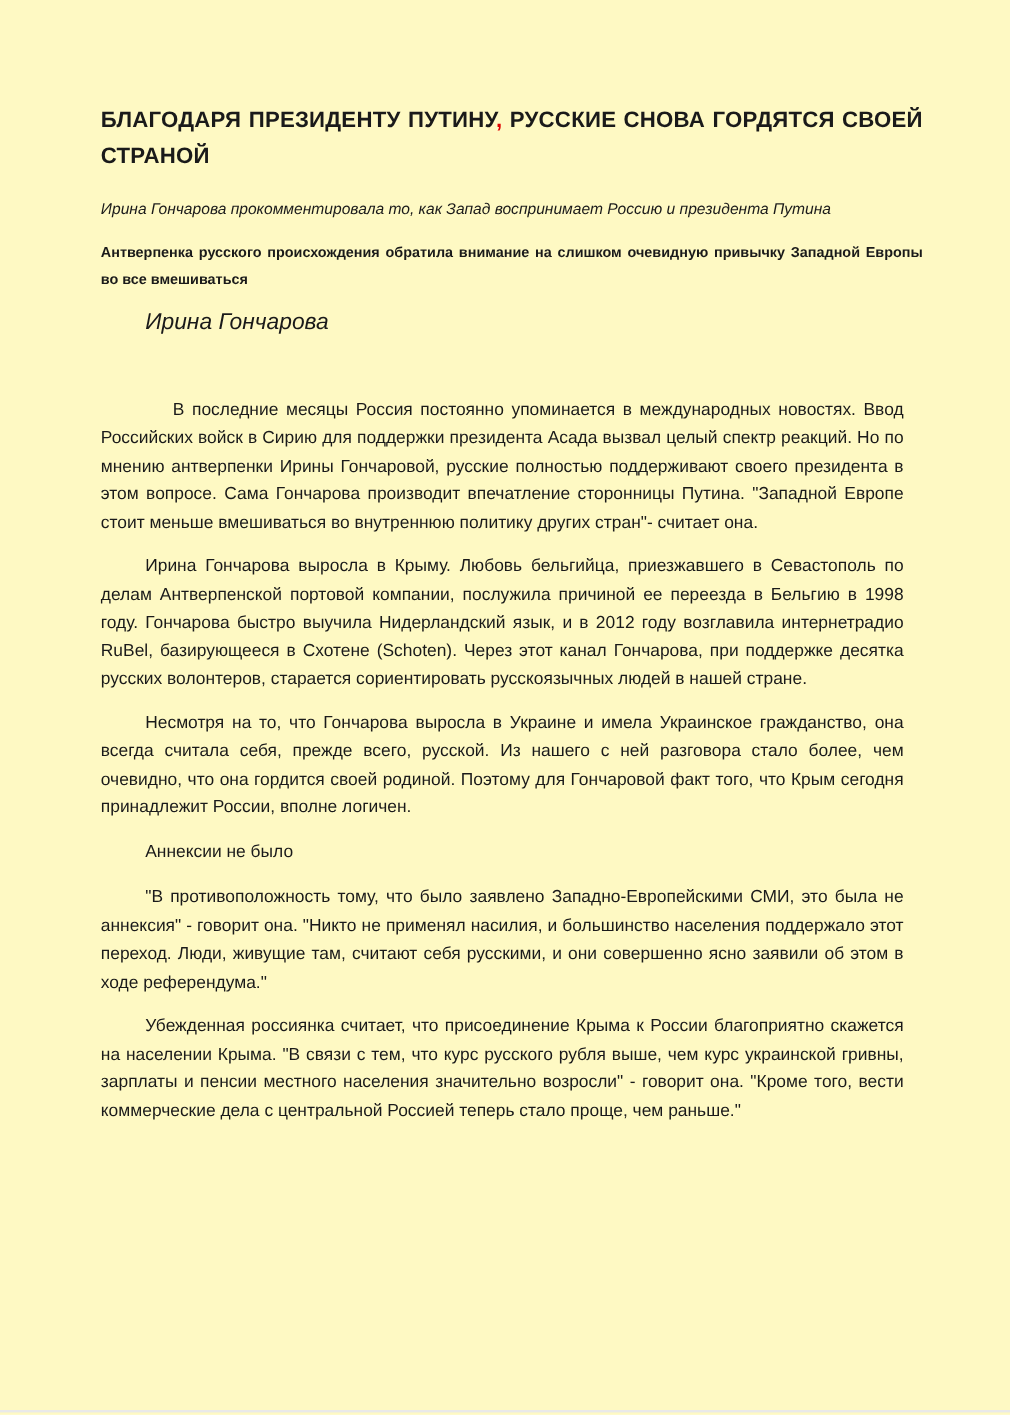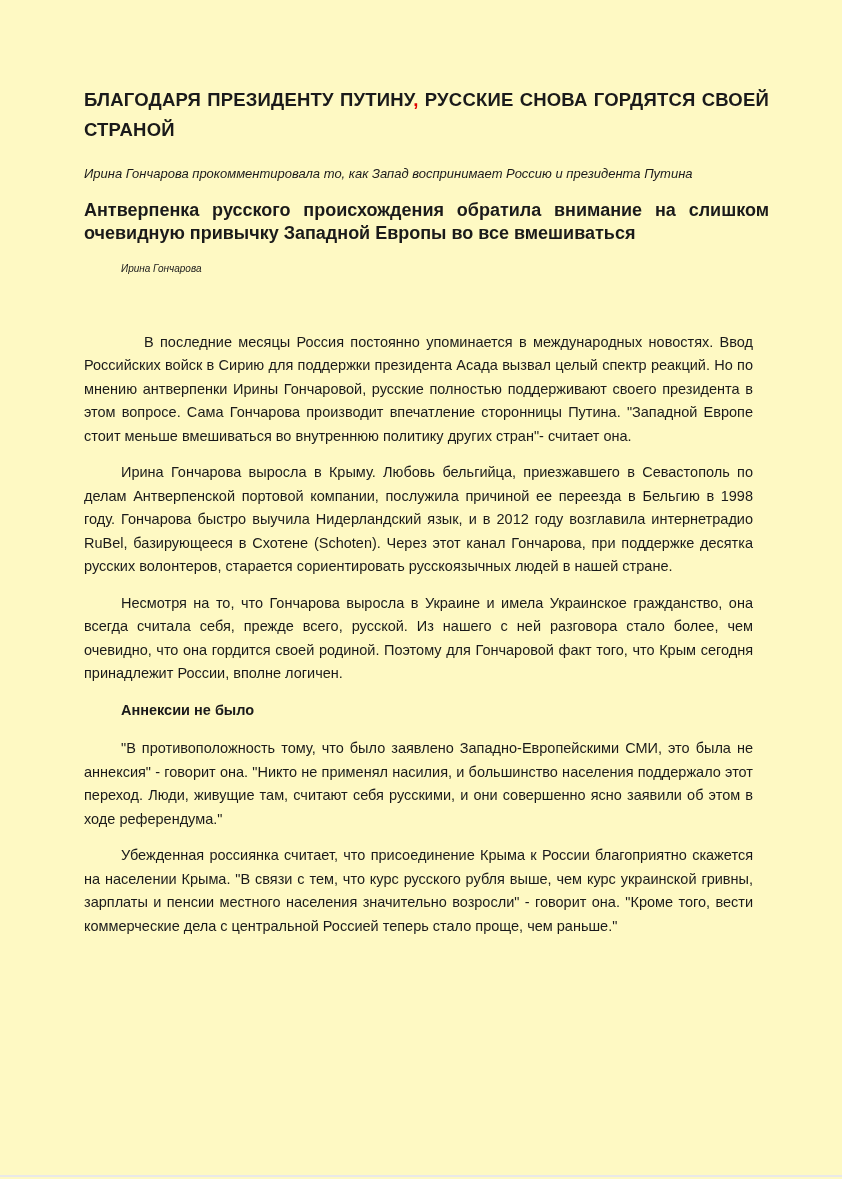--- a/index.html
+++ b/index.html
@@ -31,51 +31,51 @@
   }
   .red-comma { color: #e00000; }
   .subtitle {
     font-size: 13px;
     font-style: italic;
     line-height: 23px;
     text-align: justify;
     margin: 0 0 14px 0;
   }
   .lead {
-    font-size: 18px;
+    font-size: 12px;
     font-weight: bold;
     line-height: 23px;
     text-align: justify;
     margin: 0 0 12px 0;
   }
   .pull-quote {
     font-size: 14.5px;
     font-style: italic;
     line-height: 23.5px;
     text-align: justify;
     margin: 0 0 12px 0;
   }
   .quote-attr {
-    font-size: 10px;
+    font-size: 19px;
     font-style: italic;
     line-height: 23.5px;
     text-indent: 37px;
     margin: 0 0 50px 0;
   }
   .para {
     font-size: 14.5px;
     line-height: 23.5px;
     text-align: justify;
     text-indent: 37px;
     margin: 0 16px 13px 0;
   }
   .para.first-para { text-indent: 60px; }
   .subheading {
     font-size: 14.5px;
-    font-weight: bold;
+    font-weight: normal;
     line-height: 23.5px;
     text-indent: 37px;
     margin: 8px 0 15px 0;
   }
   .page-divider {
     position: absolute;
     left: 0; top: 1175px;
     width: 842px; height: 2px;
     background: #e9e9e9;
   }

